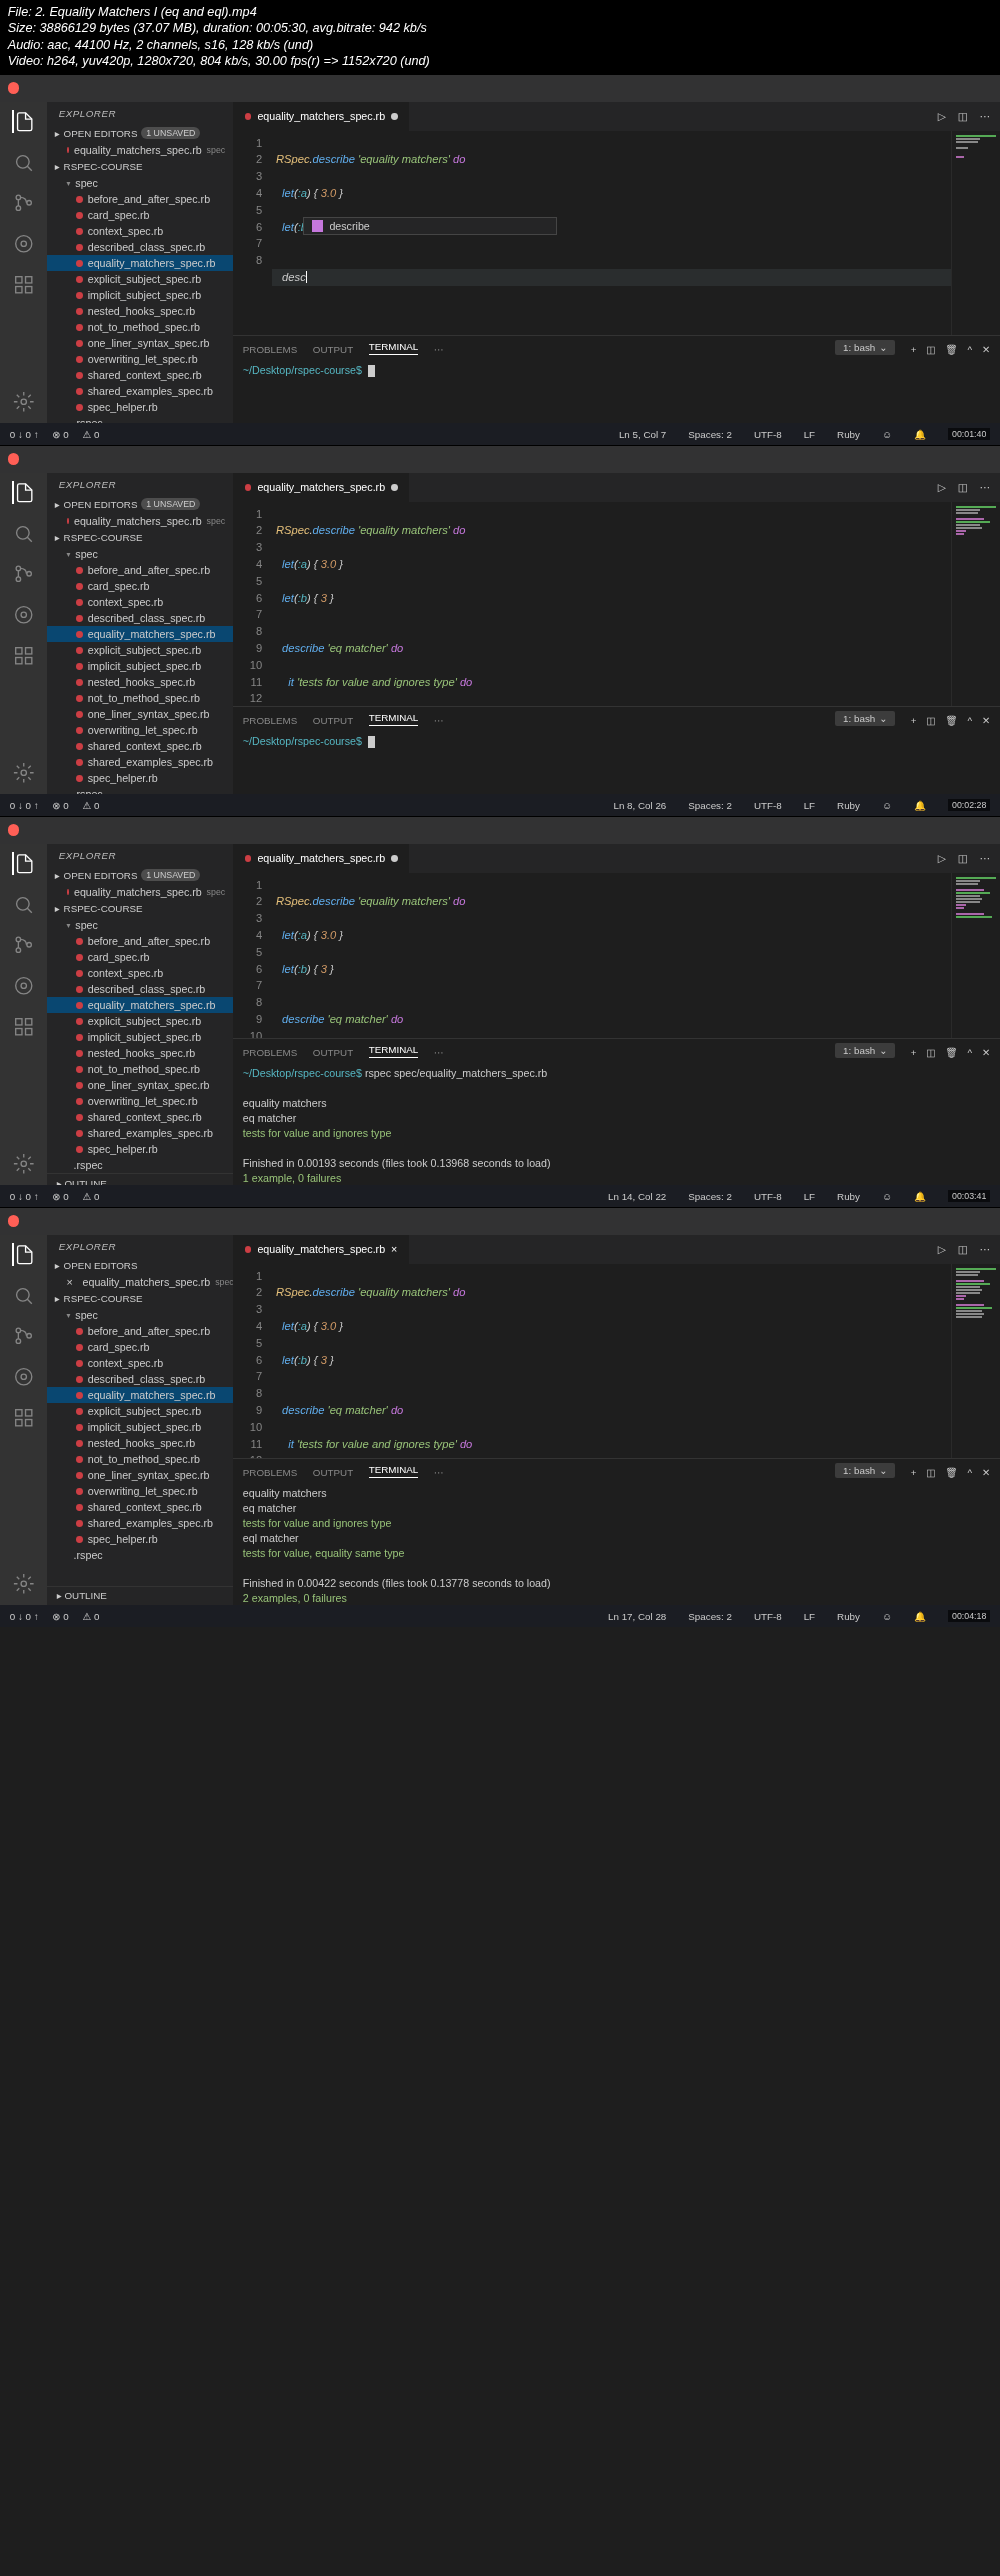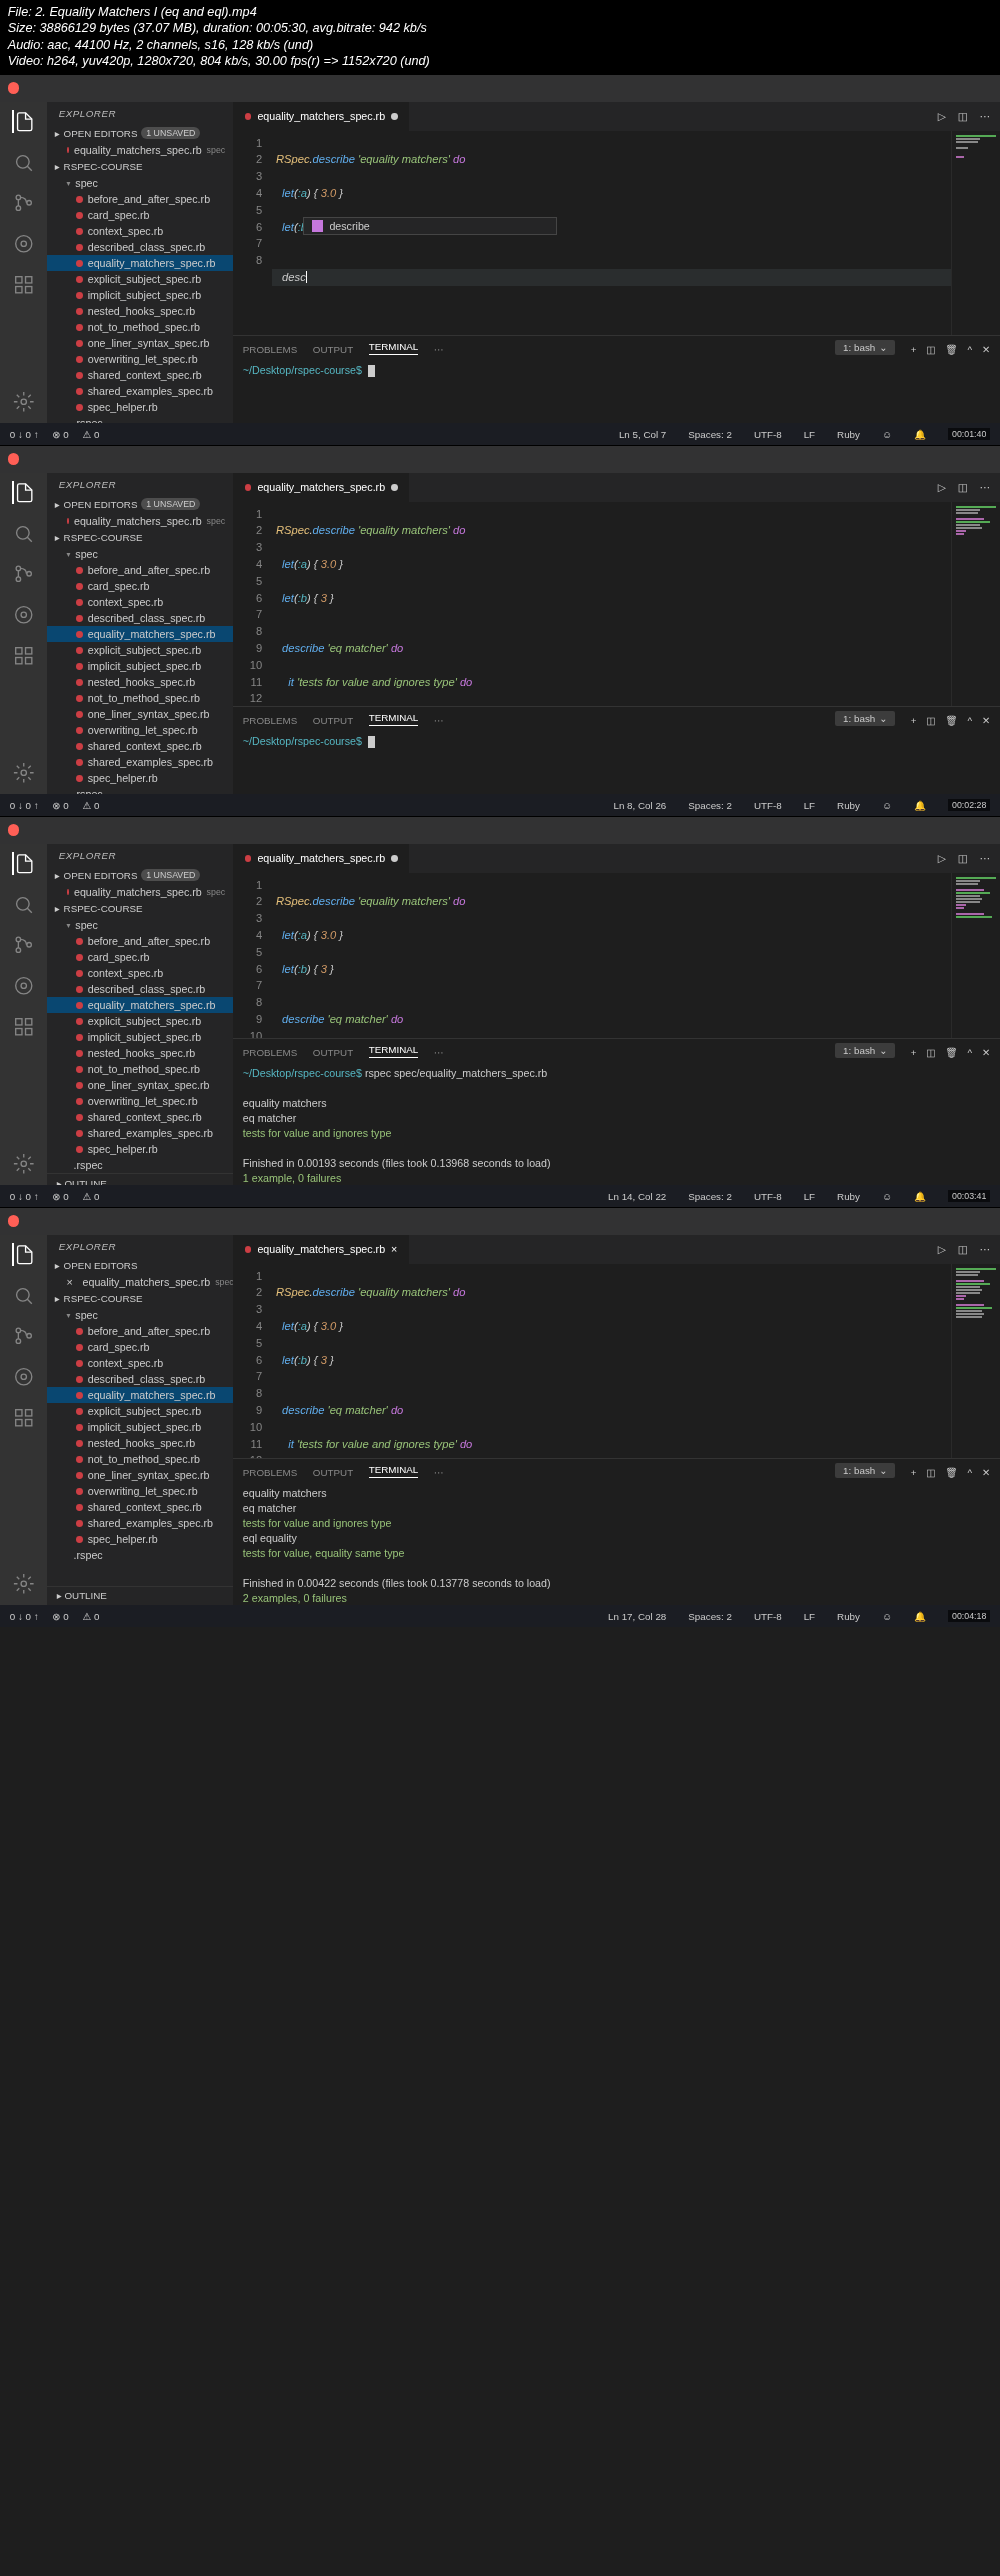--- a/index.html
+++ b/index.html
@@ -967,21 +967,21 @@
               <span>◫</span>
               <span>🗑</span>
               <span>^</span>
               <span>✕</span>
             </div>
         </div>
         <div class="term">
 <div>equality matchers</div>
 <div>  eq matcher</div>
 <div class="green">    tests for value and ignores type</div>
-<div>  eql equality</div>
+<div>  eql matcher</div>
 <div class="green">    tests for value, equality same type</div>
 <div><br></div>
 <div>Finished in 0.00422 seconds (files took 0.13778 seconds to load)</div>
 <div class="green">2 examples, 0 failures</div>
 
         </div>
       </div>
     </div>
   </div>
   <div class="status-bar">

